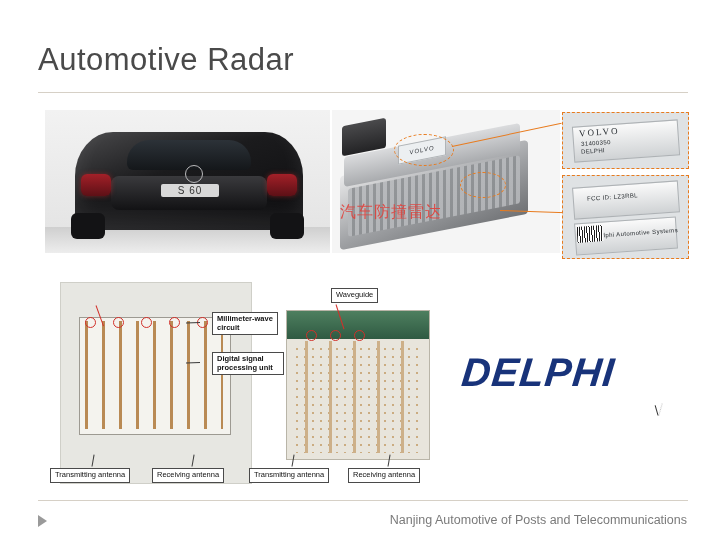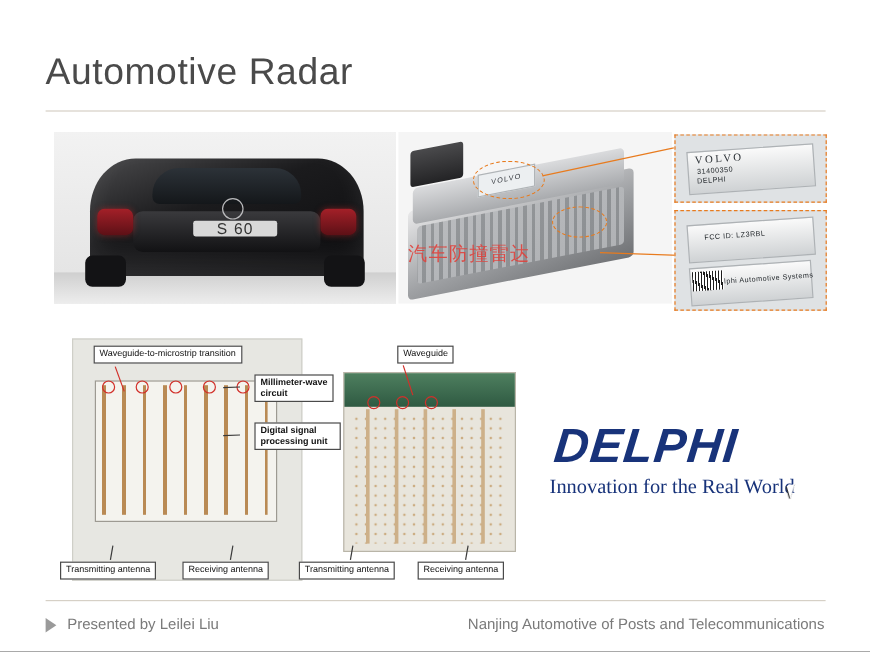--- a/index.html
+++ b/index.html
@@ -128,25 +128,25 @@
     background: linear-gradient(#a32028, #5d1016);
     border-radius: 6px;
     box-shadow: 0 0 5px rgba(200,40,40,0.5);
   }
   .taillight.l { left: 6px; }
   .taillight.r { right: 6px; }
   .car-plate {
     position: absolute;
     left: 86px;
     top: 52px;
-    width: 70px;
+    width: 58px;
     height: 13px;
     background: #d8d8d8;
     border-radius: 2px;
-    font-size: 13px;
+    font-size: 10px;
     color: #333;
     text-align: center;
     line-height: 13px;
     letter-spacing: 1px;
   }
   .car-wheel {
     position: absolute;
     bottom: 14px;
     width: 34px;
     height: 26px;
@@ -474,21 +474,20 @@
     <div class="dl-fins"></div>
     <div class="dl-nodes">
       <div class="node-ring" style="left:2px; top:0;"></div>
       <div class="node-ring" style="left:30px; top:0;"></div>
       <div class="node-ring" style="left:58px; top:0;"></div>
       <div class="node-ring" style="left:86px; top:0;"></div>
       <div class="node-ring" style="left:114px; top:0;"></div>
     </div>
   </div>
 
-  <div class="callout" style="left:78px; top:288px;">Waveguide-to-microstrip transition</div>
   <div class="callout wrap" style="left:212px; top:312px; width:56px;">Millimeter-wave circuit</div>
   <div class="callout wrap" style="left:212px; top:352px; width:62px;">Digital signal processing unit</div>
   <div class="callout" style="left:50px; top:468px;">Transmitting antenna</div>
   <div class="callout" style="left:152px; top:468px;">Receiving antenna</div>
 
   <div class="cline" style="left:96px; top:305px; width:22px; transform:rotate(70deg);"></div>
   <div class="cline dark" style="left:200px; top:322px; width:14px; transform:rotate(178deg);"></div>
   <div class="cline dark" style="left:200px; top:362px; width:14px; transform:rotate(178deg);"></div>
   <div class="cline dark" style="left:92px; top:466px; width:12px; transform:rotate(-80deg);"></div>
   <div class="cline dark" style="left:192px; top:466px; width:12px; transform:rotate(-80deg);"></div>
@@ -507,21 +506,19 @@
   <div class="node-ring" style="left:354px; top:330px;"></div>
 
   <div class="callout" style="left:331px; top:288px;">Waveguide</div>
   <div class="callout" style="left:249px; top:468px;">Transmitting antenna</div>
   <div class="callout" style="left:348px; top:468px;">Receiving antenna</div>
   <div class="cline" style="left:336px; top:304px; width:26px; transform:rotate(72deg);"></div>
   <div class="cline dark" style="left:292px; top:466px; width:12px; transform:rotate(-80deg);"></div>
   <div class="cline dark" style="left:388px; top:466px; width:12px; transform:rotate(-80deg);"></div>
 
   <div class="delphi">DELPHI</div>
-  <div class="delphi-tag">Innovation for the Real World</div>
   <div class="cursor"></div>
 
   <div class="footer-rule"></div>
   <div class="footer-tri"></div>
-  <div class="footer-left">Presented by Leilei Liu</div>
   <div class="footer-right">Nanjing Automotive of Posts and Telecommunications</div>
 
 </div>
 
 </body></html>

